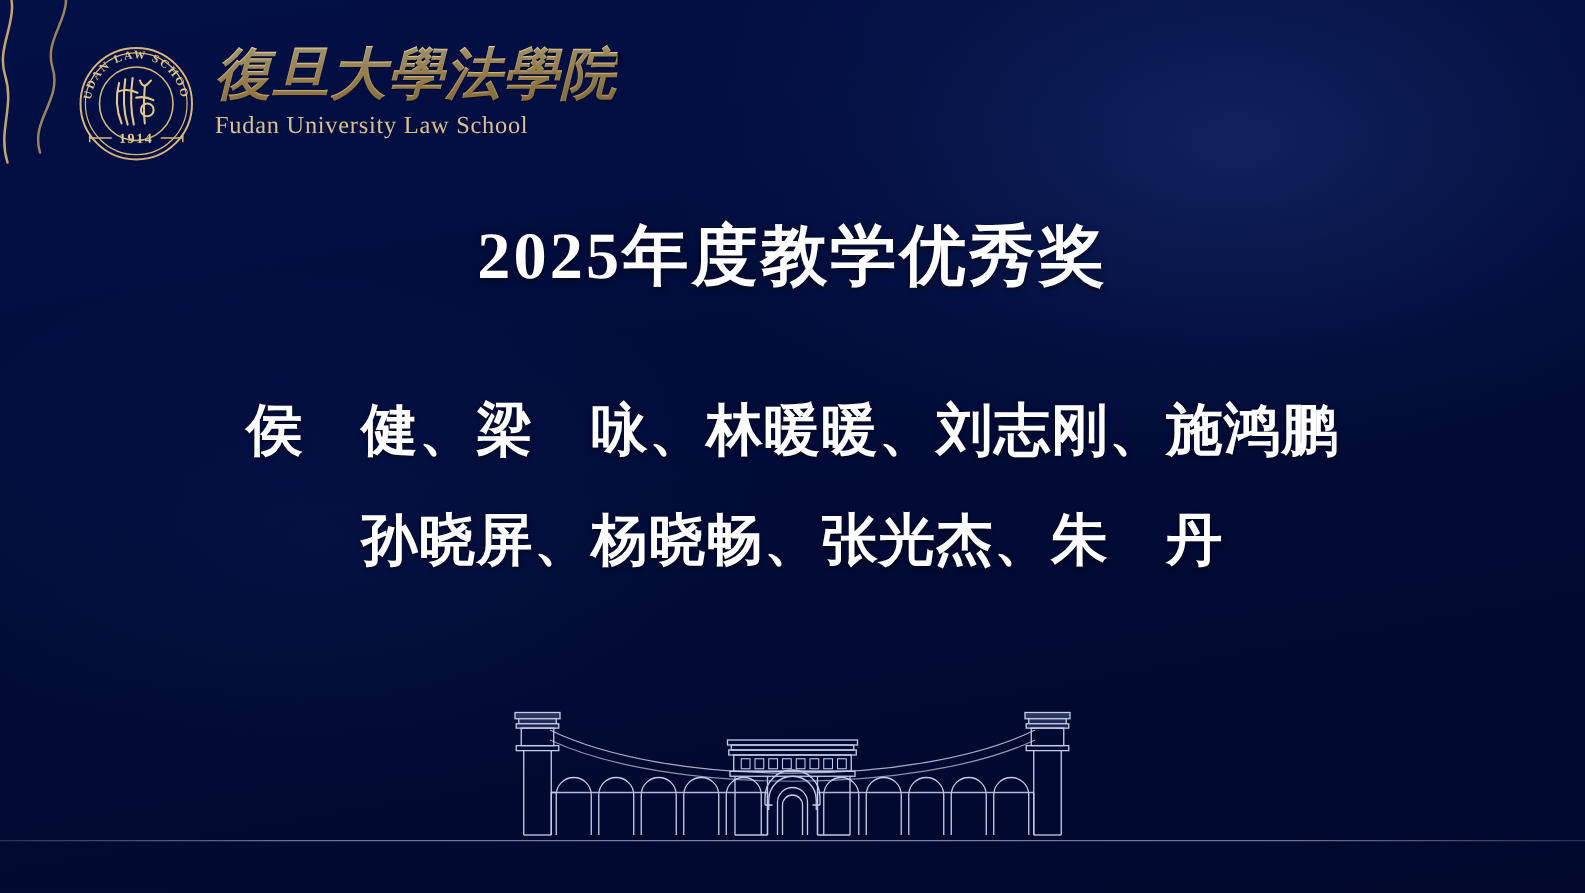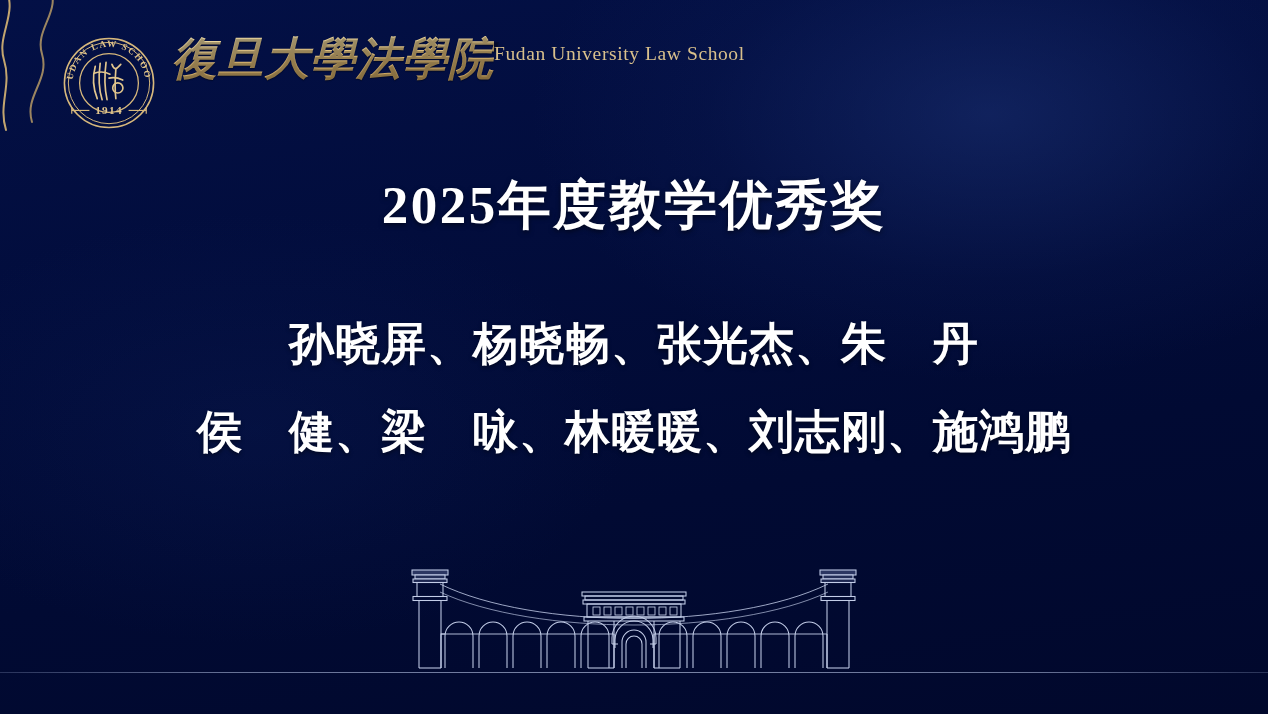--- a/index.html
+++ b/index.html
@@ -39,21 +39,21 @@
     align-items:flex-start;
     gap:14px;
   }
   .seal {
     width:98px; height:98px;
     flex:0 0 auto;
     margin-top:2px;
   }
   .logo-text {
     display:flex;
-    flex-direction:row;
+    flex-direction:column;
     padding-top:4px;
   }
   .logo-cn {
     font-size:45px;
     line-height:1.04;
     letter-spacing:1px;
     font-weight:700;
     font-style:italic;
     color:#e9cb83;
     background:linear-gradient(178deg,#f6e3ab 4%,#e4c079 48%,#c9a25a 98%);
@@ -171,22 +171,22 @@
 
     <div class="logo-text">
       <div class="logo-cn">復旦大學法學院</div>
       <div class="logo-en">Fudan University Law School</div>
     </div>
   </div>
 
   <div class="award-title">2025年度教学优秀奖</div>
 
   <div class="recipients">
+    <div class="recipient-line">侯　健、梁　咏、林暖暖、刘志刚、施鸿鹏</div>
     <div class="recipient-line">孙晓屏、杨晓畅、张光杰、朱　丹</div>
-    <div class="recipient-line">侯　健、梁　咏、林暖暖、刘志刚、施鸿鹏</div>
   </div>
 
   <div class="gate-art">
     <svg viewBox="0 0 500 120" width="500" height="120" fill="none" aria-hidden="true">
       <g stroke="#c3cde8" stroke-width="1.05" fill="none" stroke-linejoin="miter">
 
         <path d="M56 28 C 150 74, 350 74, 444 28" stroke-width="0.95" opacity="0.85"></path>
         <path d="M56 36 C 150 80, 350 80, 444 36" stroke-width="0.95" opacity="0.7"></path>
 
         <rect x="28" y="14" width="36" height="5" fill="#2b3662" stroke="#c3cde8"></rect>

